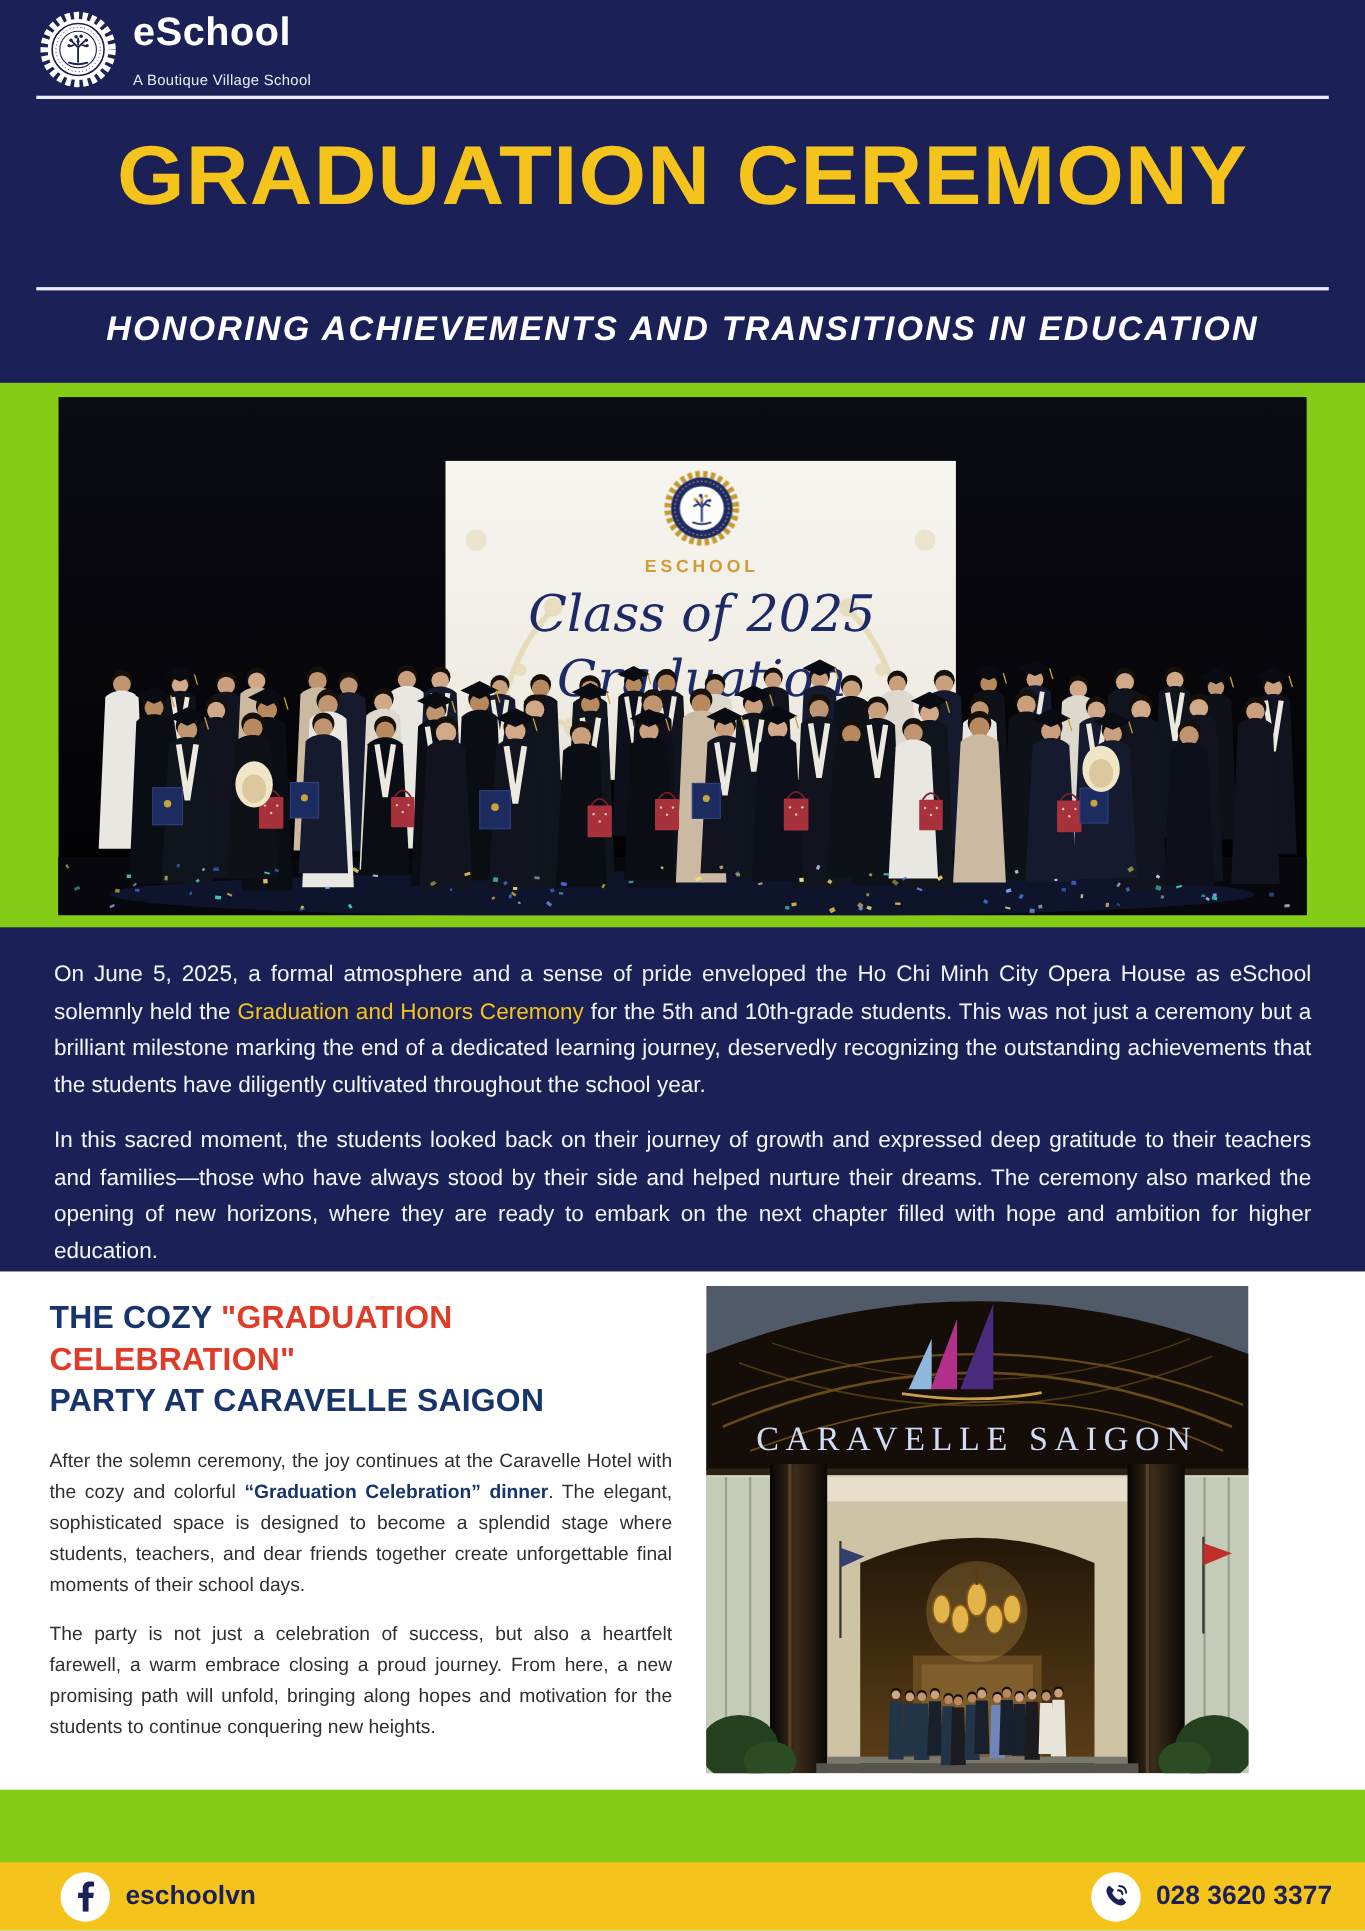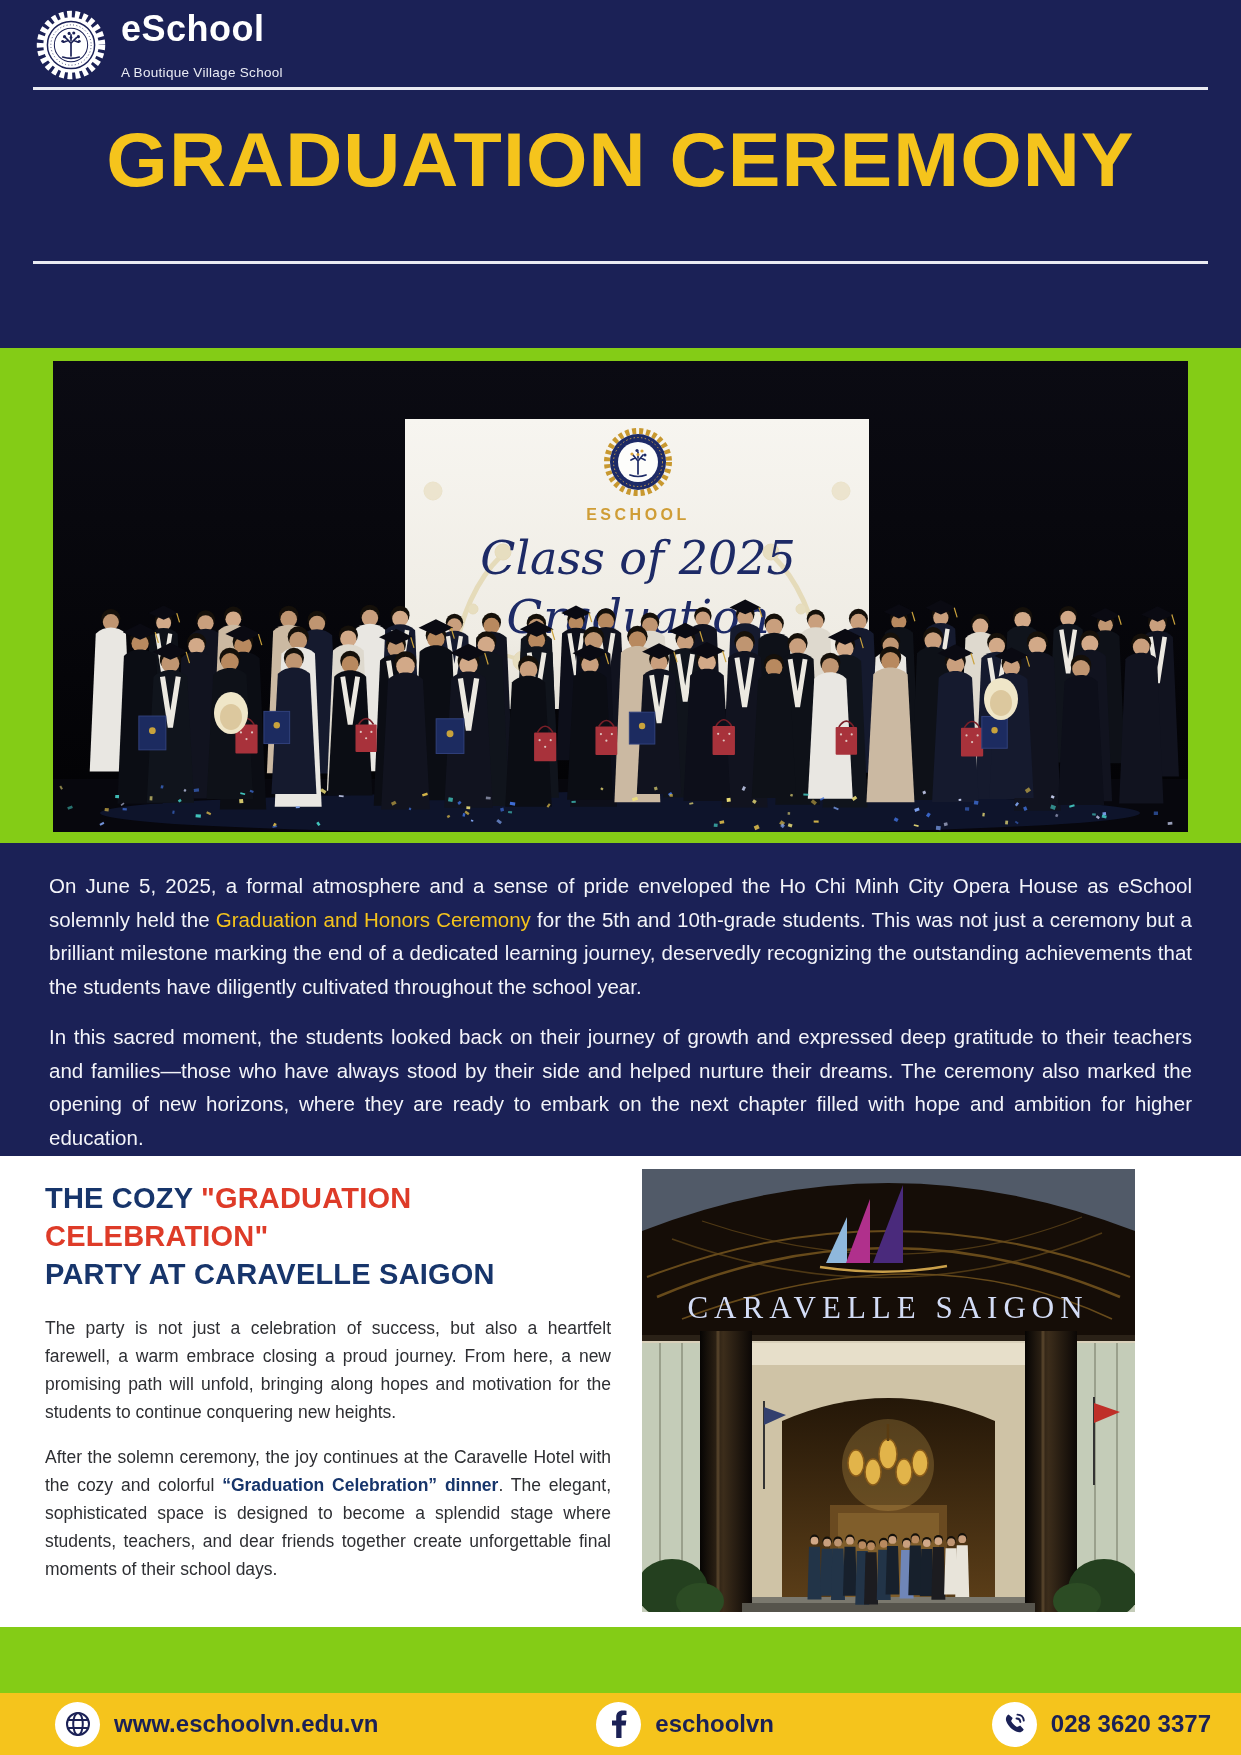--- a/index.html
+++ b/index.html
@@ -76,20 +76,21 @@
         </g>
       </svg>
       <div class="brand-text">
         <div class="brand-name">eSchool</div>
         <div class="brand-tagline">A Boutique Village School</div>
       </div>
     </div>
     <div class="rule rule-top"></div>
     <h1 class="main-title">GRADUATION CEREMONY</h1>
     <div class="rule rule-mid"></div>
+    <p class="subtitle">HONORING ACHIEVEMENTS AND TRANSITIONS IN EDUCATION</p>
   </header>
 
   <figure class="hero">
     <svg width="1135" height="471" viewBox="0 0 1135 471">
       <defs>
         <linearGradient id="scr" x1="0" y1="0" x2="0" y2="1">
           <stop offset="0" stop-color="#f7f5f0"></stop>
             <stop offset="0.75" stop-color="#efece4"></stop>
             <stop offset="1" stop-color="#e4e1d8"></stop>
         </linearGradient>
@@ -543,22 +544,22 @@
   </figure>
 
   <section class="intro">
     <p><span>On June 5, 2025, a formal atmosphere and a sense of pride enveloped the Ho Chi Minh City Opera House as eSchool solemnly held the </span><span class="hl">Graduation and Honors Ceremony</span><span> for the 5th and 10th-grade students. This was not just a ceremony but a brilliant milestone marking the end of a dedicated learning journey, deservedly recognizing the outstanding achievements that the students have diligently cultivated throughout the school year.</span></p>
     <p>In this sacred moment, the students looked back on their journey of growth and expressed deep gratitude to their teachers and families—those who have always stood by their side and helped nurture their dreams. The ceremony also marked the opening of new horizons, where they are ready to embark on the next chapter filled with hope and ambition for higher education.</p>
   </section>
 
   <section class="celeb">
     <div class="celeb-left">
       <h2 class="celeb-heading"><span>THE COZY </span><span class="red">"GRADUATION CELEBRATION"</span><br><span>PARTY AT CARAVELLE SAIGON</span></h2>
+      <p class="celeb-body"><span>After the solemn ceremony, the joy continues at the Caravelle Hotel with the cozy and colorful </span><b>“Graduation Celebration” dinner</b><span>. The elegant, sophisticated space is designed to become a splendid stage where students, teachers, and dear friends together create unforgettable final moments of their school days.</span></p>
       <p class="celeb-body">The party is not just a celebration of success, but also a heartfelt farewell, a warm embrace closing a proud journey. From here, a new promising path will unfold, bringing along hopes and motivation for the students to continue conquering new heights.</p>
-      <p class="celeb-body"><span>After the solemn ceremony, the joy continues at the Caravelle Hotel with the cozy and colorful </span><b>“Graduation Celebration” dinner</b><span>. The elegant, sophisticated space is designed to become a splendid stage where students, teachers, and dear friends together create unforgettable final moments of their school days.</span></p>
     </div>
 
     <figure class="celeb-photo">
       <svg width="493" height="443" viewBox="0 0 493 443">
         <defs>
           <linearGradient id="colg" x1="0" y1="0" x2="1" y2="0">
             <stop offset="0" stop-color="#060403"></stop>
               <stop offset="0.45" stop-color="#3c2d1b"></stop>
               <stop offset="1" stop-color="#0b0705"></stop>
           </linearGradient>
@@ -680,32 +681,20 @@
           <ellipse cx="462" cy="420" rx="36" ry="30"></ellipse>
             <ellipse cx="435" cy="432" rx="24" ry="18" fill="#2c4c24"></ellipse>
         </g>
       </svg>
     </figure>
   </section>
 
   <footer class="footer">
     <div class="f-item">
       <span class="f-badge">
-        <svg width="28" height="28" viewBox="-14 -14 28 28">
-            <g stroke="#1B2156" stroke-width="2" fill="none">
-          <circle r="11"></circle>
-              <ellipse rx="4.8" ry="11"></ellipse>
-              <path d="M-10.4,-4 H10.4 M-10.4,4 H10.4"></path>
-            </g>
-          </svg>
-      </span>
-      <span>www.eschoolvn.edu.vn</span>
-    </div>
-    <div class="f-item">
-      <span class="f-badge">
         <svg width="28" height="28" viewBox="0 0 28 28">
             <path fill="#1B2156" d="M16.5,28 V15.5 h4.2 l0.6,-4.9 h-4.8 V7.5 c0,-1.4 0.4,-2.4 2.4,-2.4 h2.6 V0.7 C21,0.6 19.4,0.4 17.6,0.4 c-3.8,0 -6.4,2.3 -6.4,6.6 v3.6 H7 v4.9 h4.2 V28 Z"></path>
           </svg>
       </span>
       <span>eschoolvn</span>
     </div>
     <div class="f-item">
       <span class="f-badge">
         <svg width="28" height="28" viewBox="0 0 28 28">
           <path fill="#1B2156" d="M8.6,4.4 C6.2,5.6 5.2,8.6 6.4,11.6 C8.2,16.2 12.2,20.2 16.8,21.8 C19.8,22.9 22.6,21.8 23.7,19.4 L20.2,15.4 L17,17 C14.4,15.6 12.4,13.6 11.1,11.1 L12.7,7.9 Z"></path>

